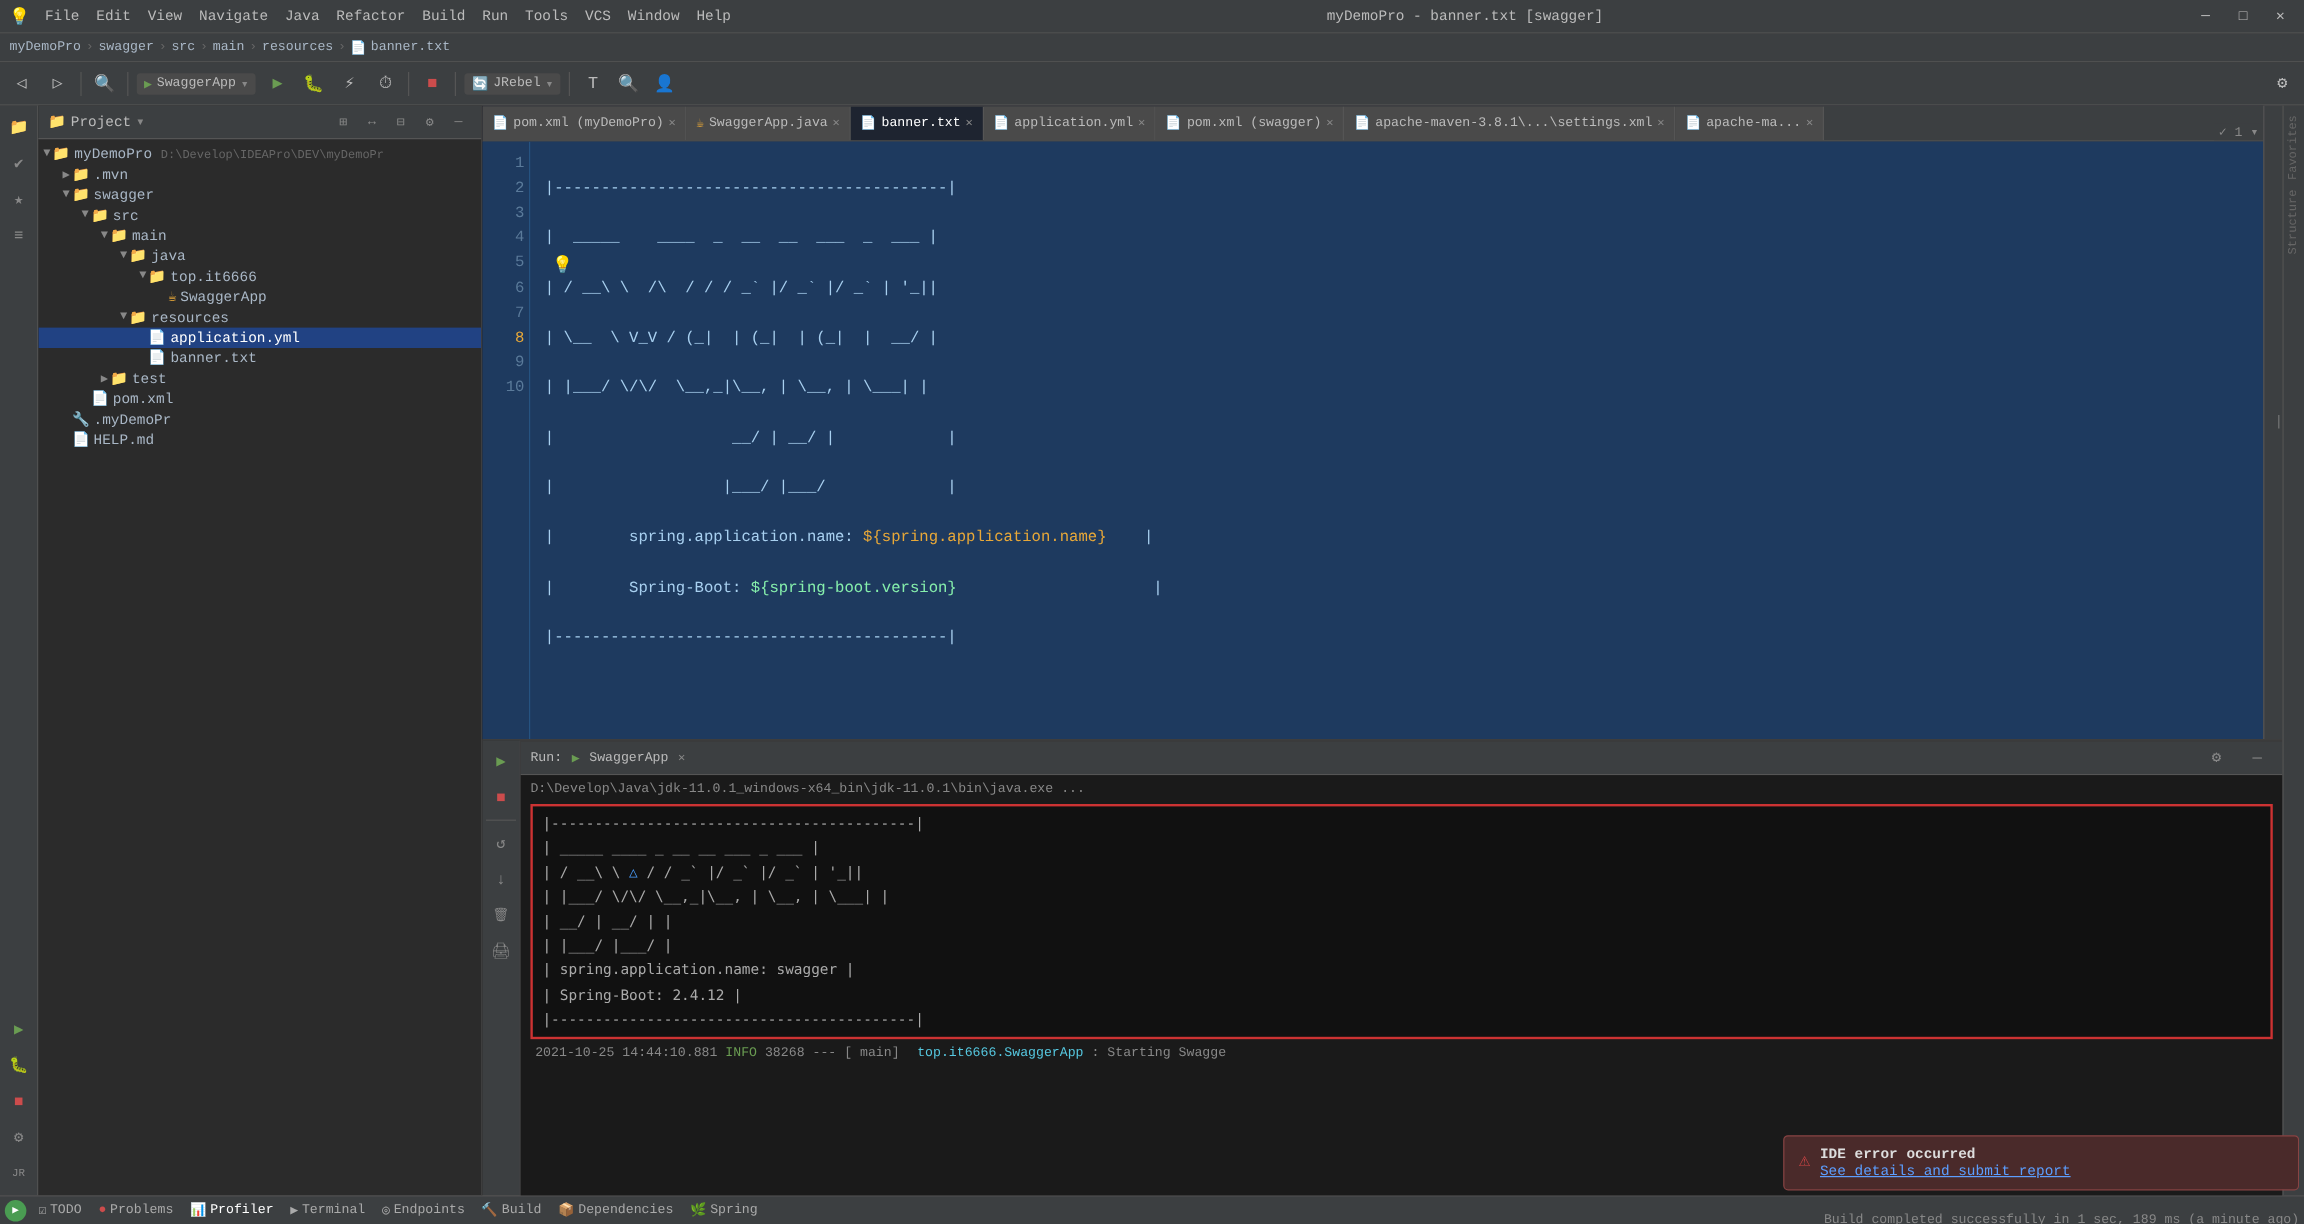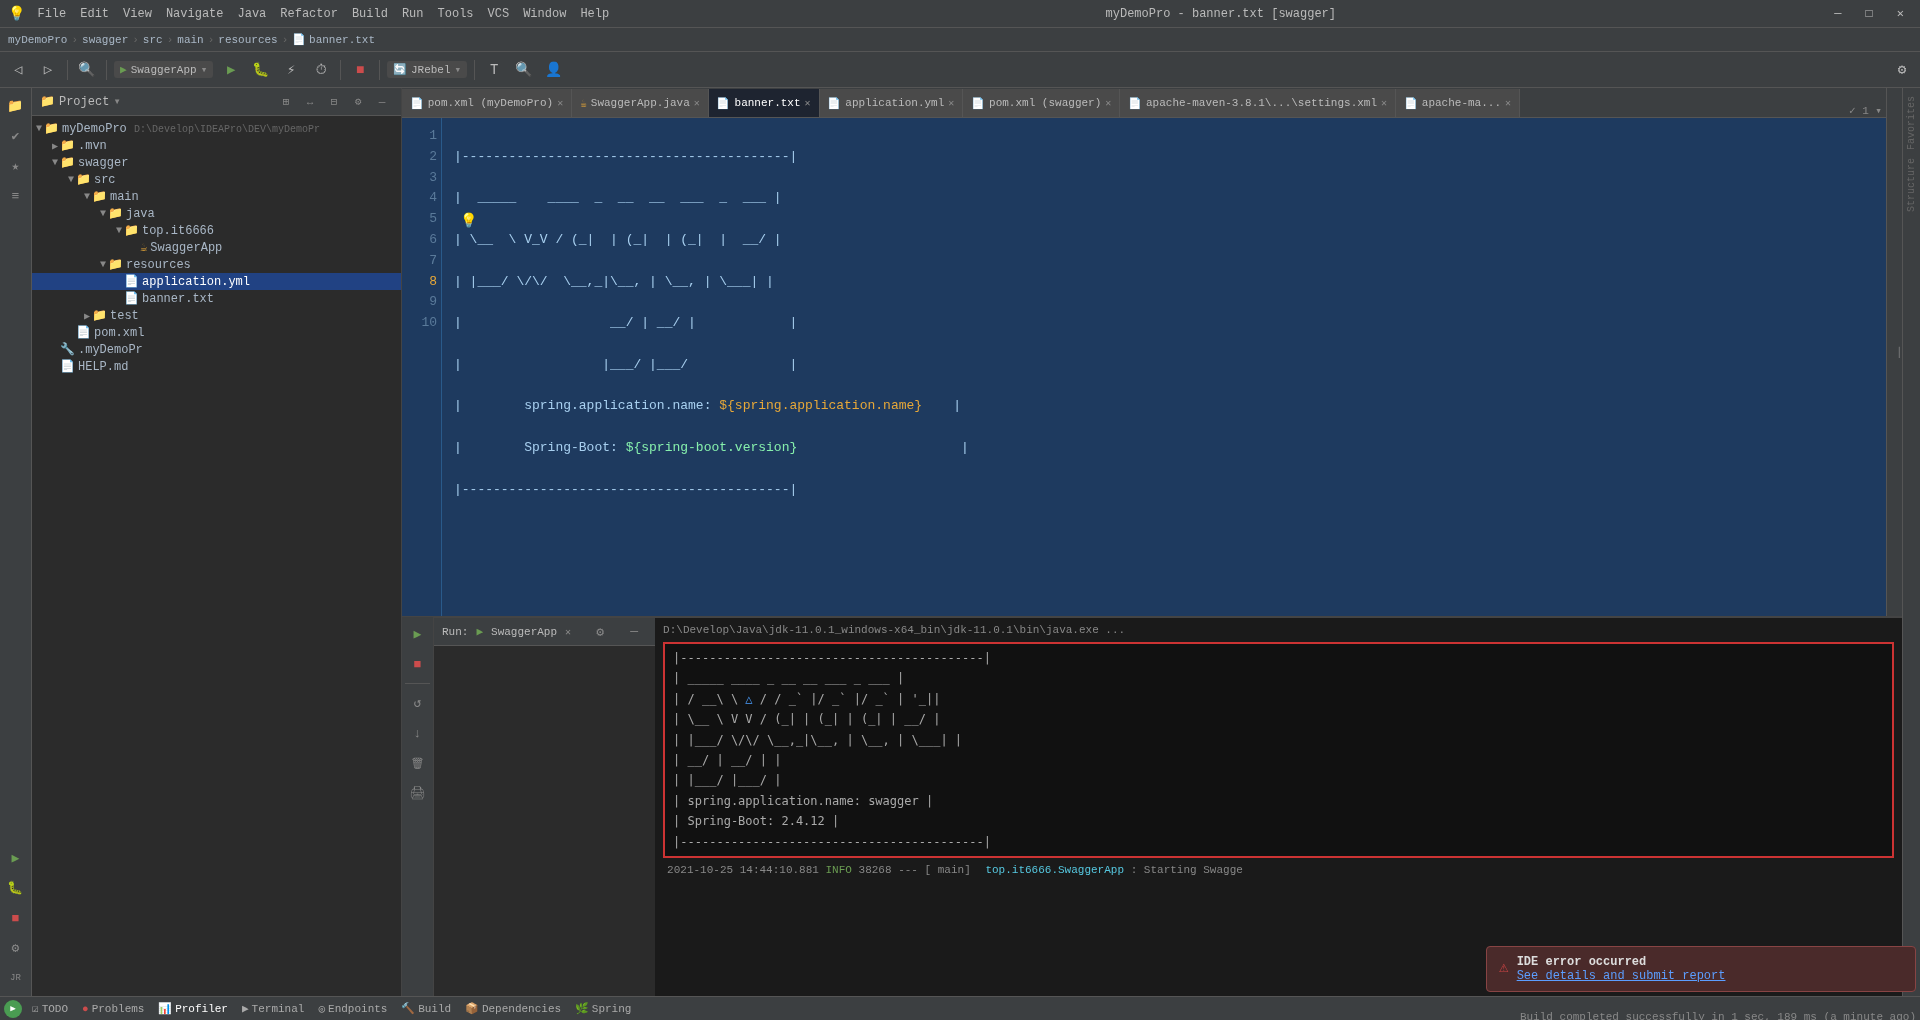--- a/index.html
+++ b/index.html
@@ -284,20 +284,21 @@
       writing-mode: vertical-rl;
       gap: 4px;
     }
 
     
     .run-panel {
       height: 380px;
       background: #2b2b2b;
       border-top: 1px solid #444;
       display: flex;
+      flex-direction: column;
     }
     .run-panel-header {
       height: 28px;
       background: #3c3f41;
       display: flex;
       align-items: center;
       padding: 0 8px;
       border-bottom: 1px solid #555;
       gap: 8px;
     }
@@ -733,20 +734,21 @@
             <div>5</div>
             <div>6</div>
             <div>7</div>
             <div style="color:#e8a838;">8</div>
             <div>9</div>
             <div>10</div>
           </div>
           <div class="code-area">
 <span class="code-line">|------------------------------------------|</span>
 <span class="code-line">|  _____    ____  _  __  __  ___  _  ___ |</span>
+<span class="code-line">| / __\ \  /\  / / / _` |/ _` |/ _` | '_|| </span>
 <span class="code-line">| \__  \ V_V / (_|  | (_|  | (_|  |  __/ |</span>
 <span class="code-line">| |___/ \/\/  \__,_|\__, | \__, | \___| |</span>
 <span class="code-line">|                   __/ | __/ |            |</span>
 <span class="code-line">|                  |___/ |___/             |</span>
 <span class="code-line">|        spring.application.name: <span class="code-highlight-orange">${spring.application.name}</span>    |</span>
 <span class="code-line">|        Spring-Boot: <span class="code-highlight-cyan">${spring-boot.version}</span>                     |</span>
 <span class="code-line">|------------------------------------------|</span>
           </div>
 
           <div style="position:absolute;left:460px;top:calc(28px + 30px + 8px + 7*1.6*13px);color:#e8a838;font-size:14px;pointer-events:none;">💡</div>
@@ -782,21 +784,20 @@
           <div class="run-bar-btn">—</div>
         </div>
 
 
         <div class="run-content">
           <div class="run-path-line">D:\Develop\Java\jdk-11.0.1_windows-x64_bin\jdk-11.0.1\bin\java.exe ...</div>
           <div class="console-box">
             <span class="console-line">|------------------------------------------|</span>
             <span class="console-line">|  _____    ____  _  __  __  ___  _  ___ |</span>
             <span class="console-line">| / __\ \  <span class="console-triangle">△</span> / / _` |/ _` |/ _` | '_||</span>
-            <span class="console-line">| \__  \ V  V / (_|  | (_|  | (_|  |  __/ |</span>
             <span class="console-line">| |___/ \/\/  \__,_|\__, | \__, | \___| |</span>
             <span class="console-line">|                   __/ | __/ |            |</span>
             <span class="console-line">|                  |___/ |___/             |</span>
             <span class="console-line">|    spring.application.name: swagger      |</span>
             <span class="console-line">|    Spring-Boot: 2.4.12                   |</span>
             <span class="console-line">|------------------------------------------|</span>
           </div>
           <div class="console-info-line">
             <span style="color:#888;">2021-10-25 14:44:10.881  </span>
             <span class="console-info-green">INFO </span>

